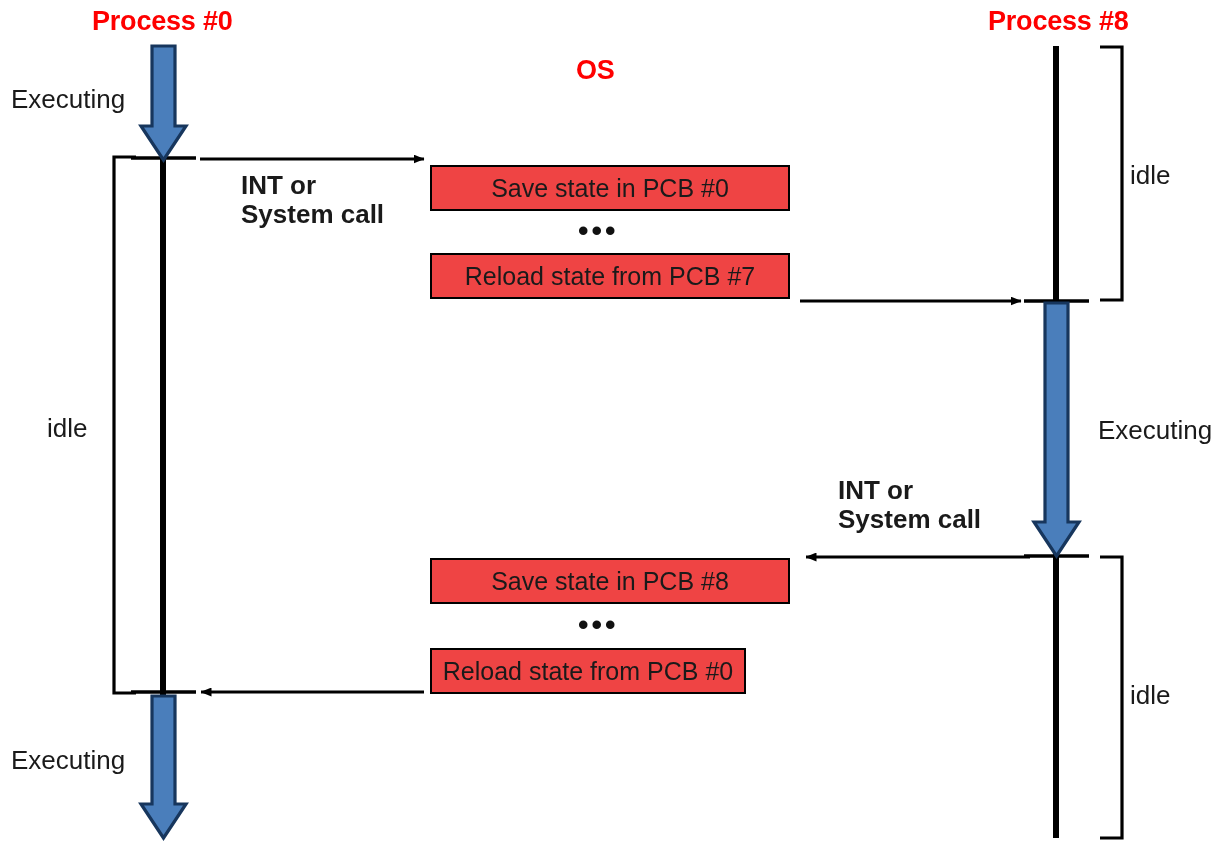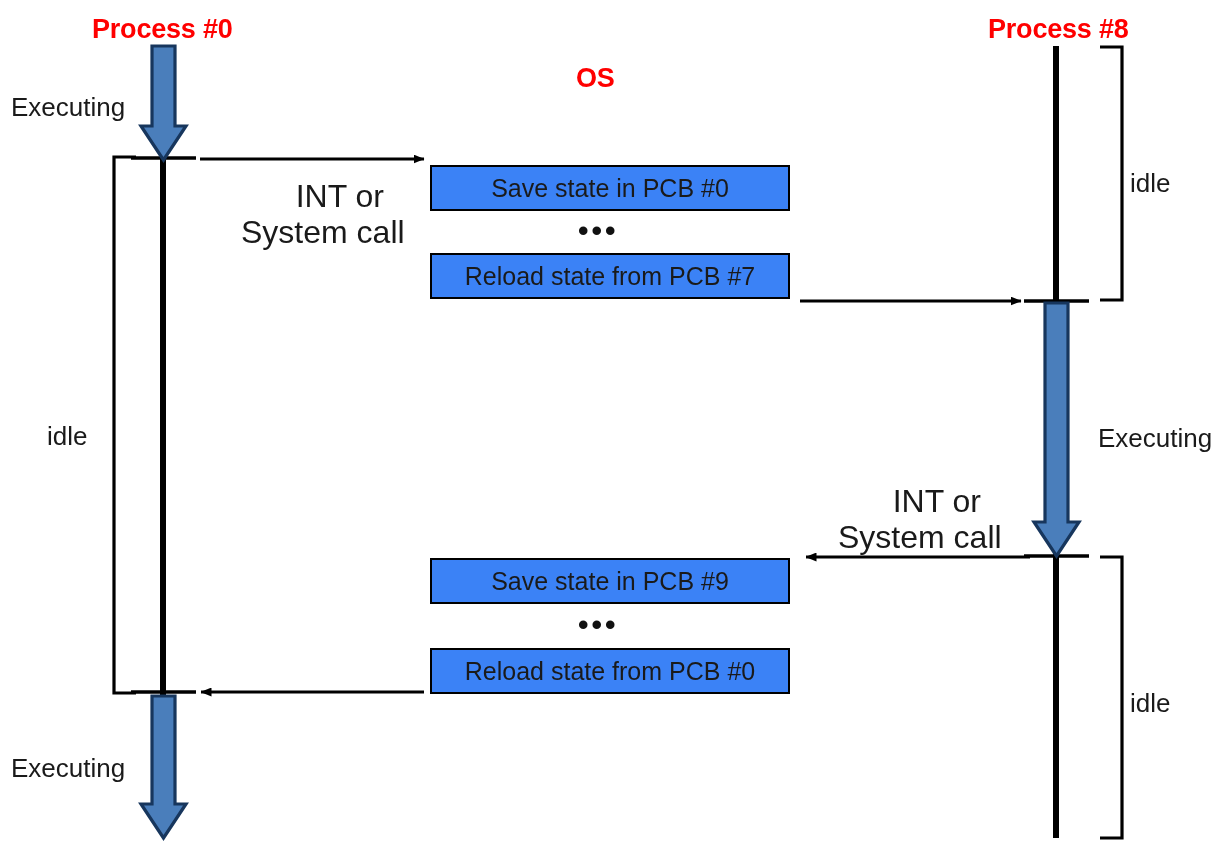--- a/index.html
+++ b/index.html
@@ -12,34 +12,33 @@
     overflow:hidden;
   }
   svg#canvas{position:absolute;left:0;top:0;width:1218px;height:842px;}
 
   .lbl{
     position:absolute;
     font-family:"Liberation Sans", sans-serif;
     color:#1a1a1a;
     white-space:nowrap;
     line-height:1.12;
-    margin-top:8px;
   }
   .title-red{
     color:#ff0000;
     font-weight:bold;
     font-size:27px;
     letter-spacing:-0.2px;
   }
   .state-lbl{ font-size:26px; }
-  .arrow-lbl{ font-size:32px; text-align:right; }
+  .arrow-lbl{ font-size:26px; text-align:left;font-weight:bold; }
   .box{
     position:absolute;
     border:2.5px solid #000000;
-    background:#3b82f6;
+    background:#ef4444;
     box-sizing:border-box;
     display:flex;
     align-items:center;
     justify-content:center;
   }
   .box span{
     font-size:25px;
     color:#1a1a1a;
     font-family:"Liberation Sans", sans-serif;
   }
@@ -144,20 +143,20 @@
 
   <div class="box" style="left:430px; top:165px; width:360px; height:46px;">
     <span>Save state in PCB #0</span>
   </div>
   <div class="ellipsis" style="left:578px; top:216px;">•••</div>
   <div class="box" style="left:430px; top:253px; width:360px; height:46px;">
     <span>Reload state from PCB #7</span>
   </div>
 
   <div class="box" style="left:430px; top:558px; width:360px; height:46px;">
-    <span>Save state in PCB #9</span>
+    <span>Save state in PCB #8</span>
   </div>
   <div class="ellipsis" style="left:578px; top:610px;">•••</div>
-  <div class="box" style="left:430px; top:648px; width:360px; height:46px;">
+  <div class="box" style="left:430px; top:648px; width:316px; height:46px;">
     <span>Reload state from PCB #0</span>
   </div>
 
 </div>
 
 </body></html>

